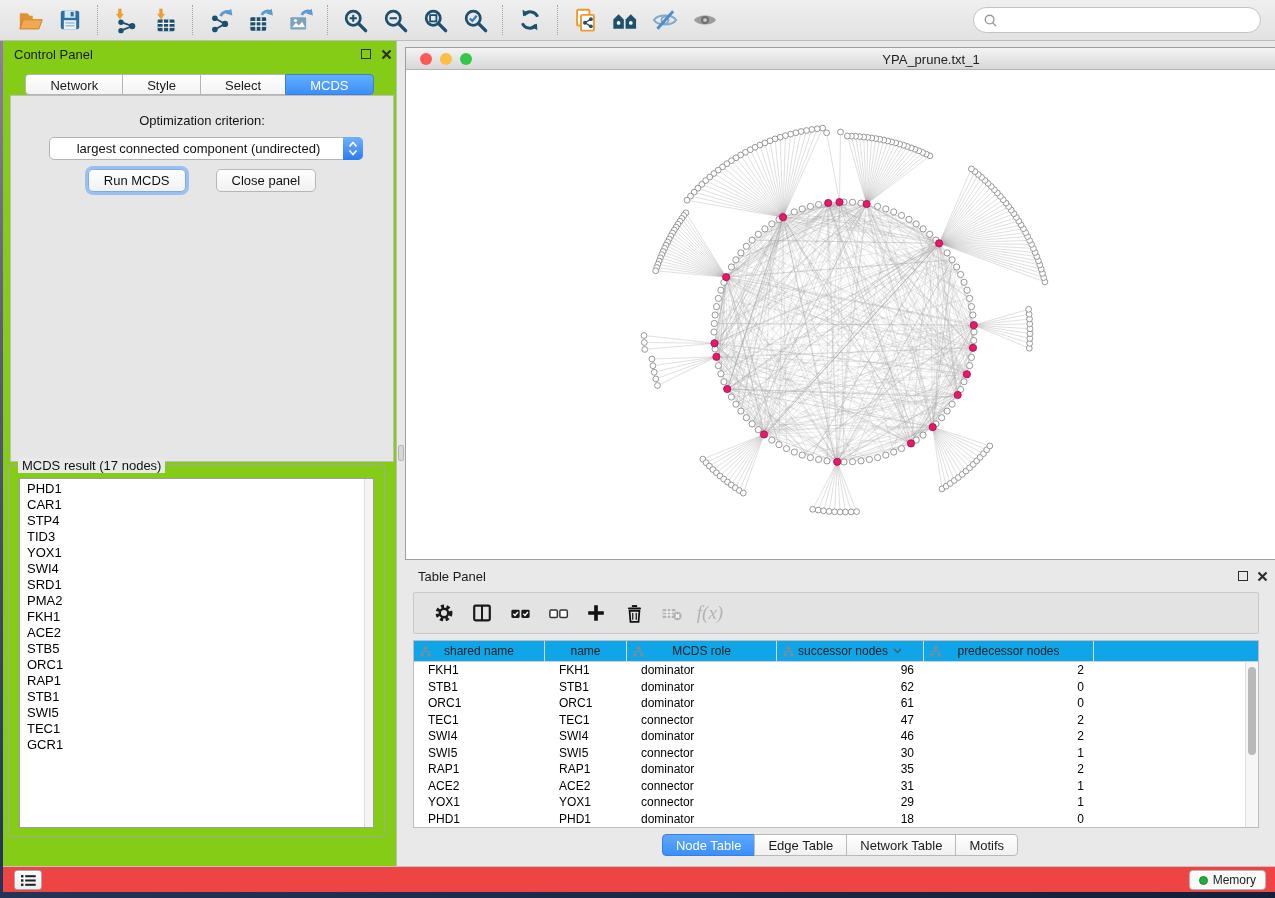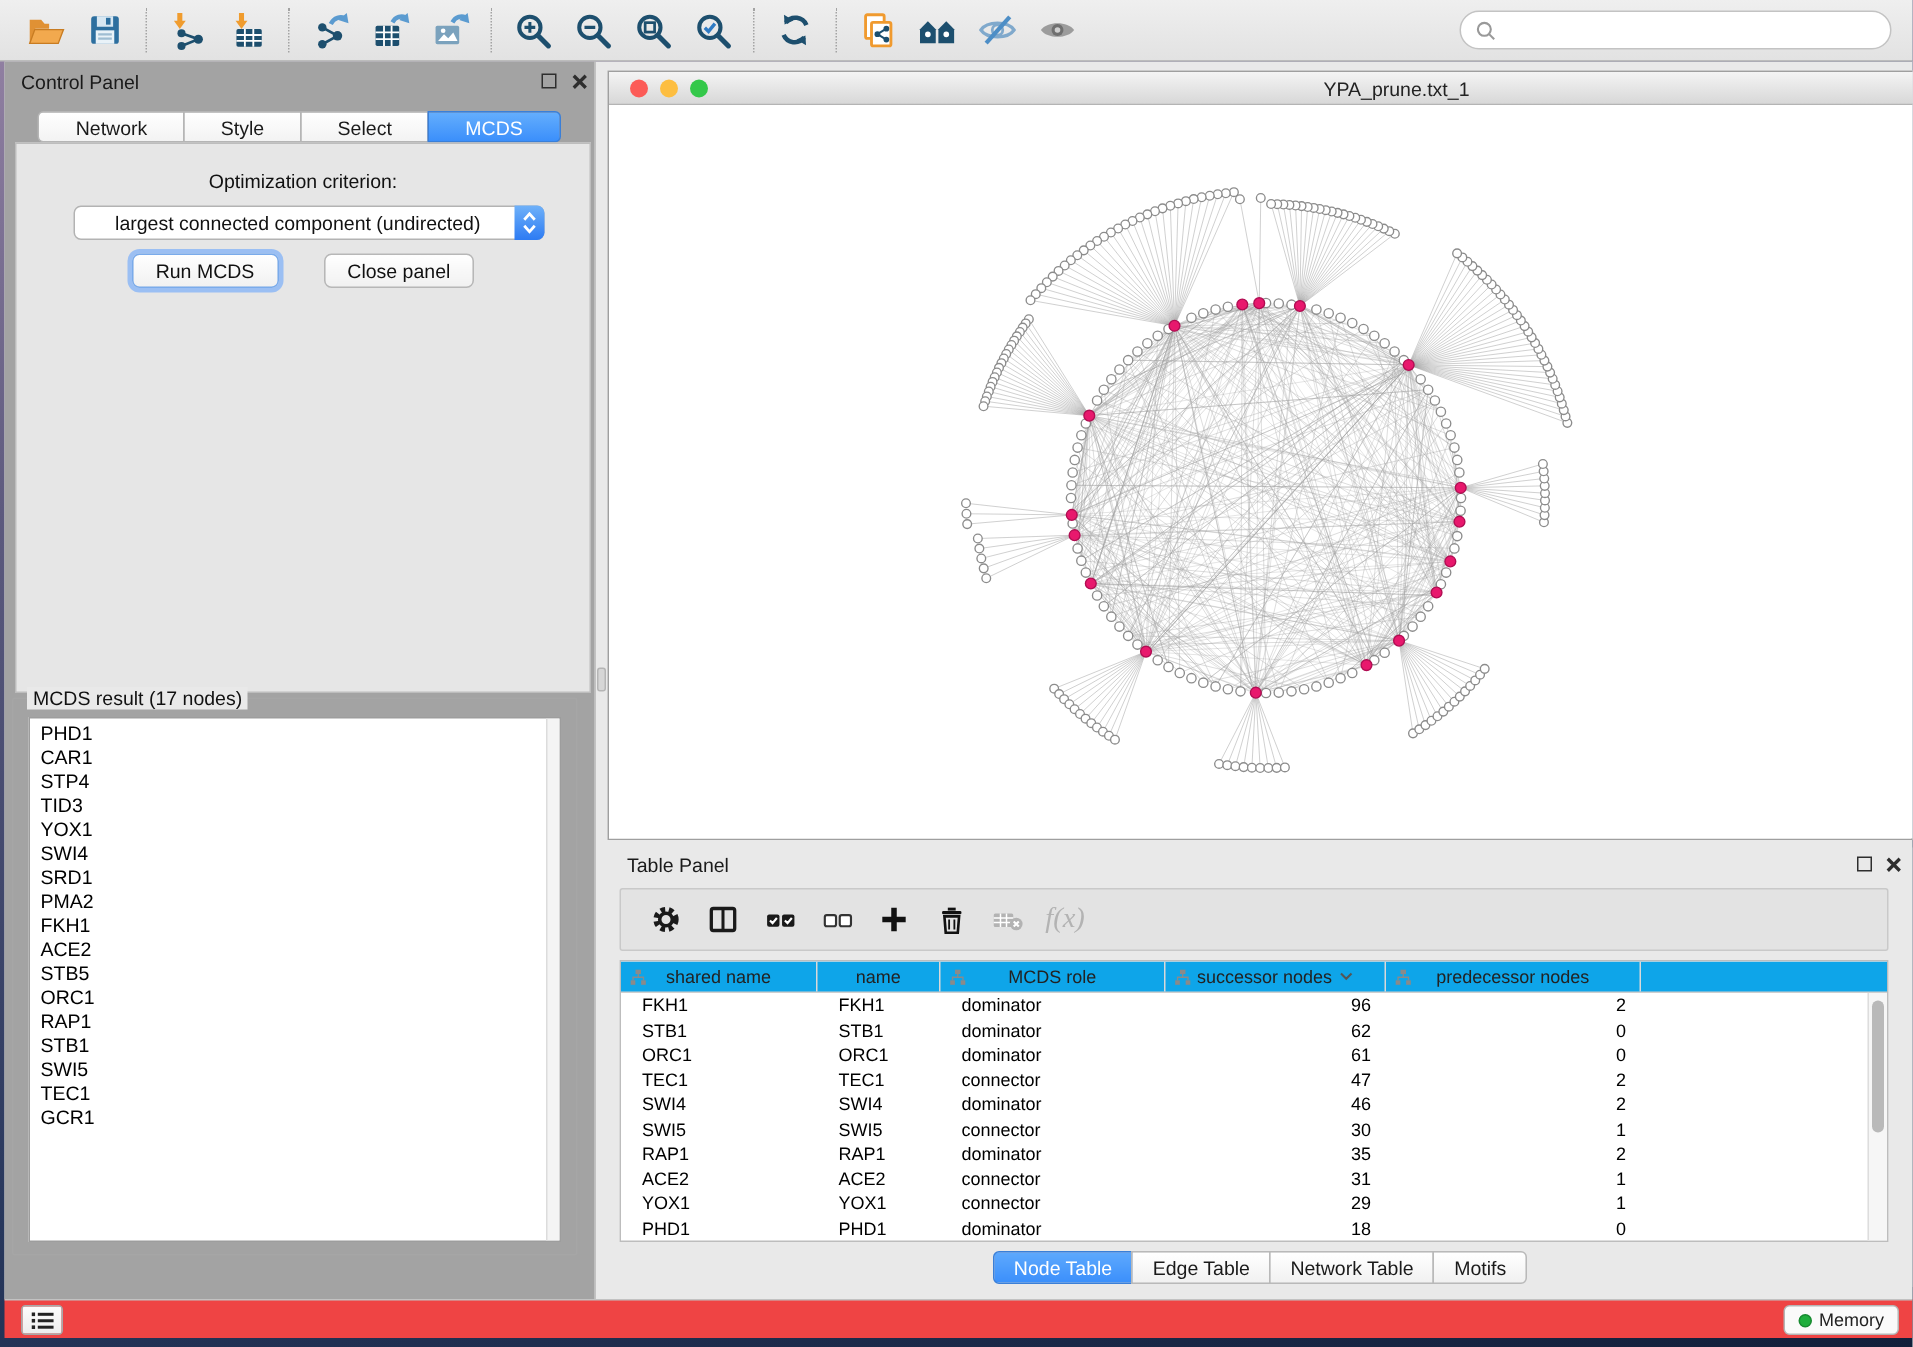--- a/index.html
+++ b/index.html
@@ -15,21 +15,21 @@
   .tsep{width:1px;height:30px;border-left:1px dotted #a3a3a3;margin:0 7px}
   #search-wrap{margin-left:auto;width:288px;height:26px;background:#fff;border:1px solid #c3c3c3;
     border-radius:13px;display:flex;align-items:center;padding:0 9px;margin-right:4px}
   #search-wrap input{border:none;outline:none;flex:1;font-size:13px;margin-left:6px;background:transparent;font-family:"Liberation Sans",sans-serif}
 
   
   #main-bg{position:absolute;left:3px;top:41px;width:1272px;height:825px;background:#e9e9e9}
   #v-divider-handle{position:absolute;left:398px;top:445px;width:6px;height:16px;background:#d6d6d6;border:1px solid #b5b5b5;border-radius:2px}
 
   
-  #control-panel{position:absolute;left:3px;top:41px;width:394px;height:825px;background:#a3a3a3;border-right:1px solid #bdbdbd}
+  #control-panel{position:absolute;left:3px;top:41px;width:394px;height:825px;background:#84cc16;border-right:1px solid #bdbdbd}
   .panel-head{position:relative;height:26px}
   .panel-title{position:absolute;left:11px;top:6px;font-size:13px;color:#1a1a1a}
   .float-ic{position:absolute;width:10px;height:10px;border:1.6px solid #2e2e2e;top:8px}
   .close-ic{position:absolute;width:11px;height:11px;top:8px}
   .close-ic svg{display:block}
 
   #cp-tabs{position:absolute;top:33px;left:0;width:100%;display:flex;justify-content:center}
   .cp-tab{height:21px;line-height:21px;padding:0 24px;font-size:13px;background:linear-gradient(#ffffff,#f3f3f3);
     border:1px solid #b5b5b5;margin-left:-1px;color:#1a1a1a}
   .cp-tab:first-child{border-radius:4px 0 0 4px;margin-left:0}

